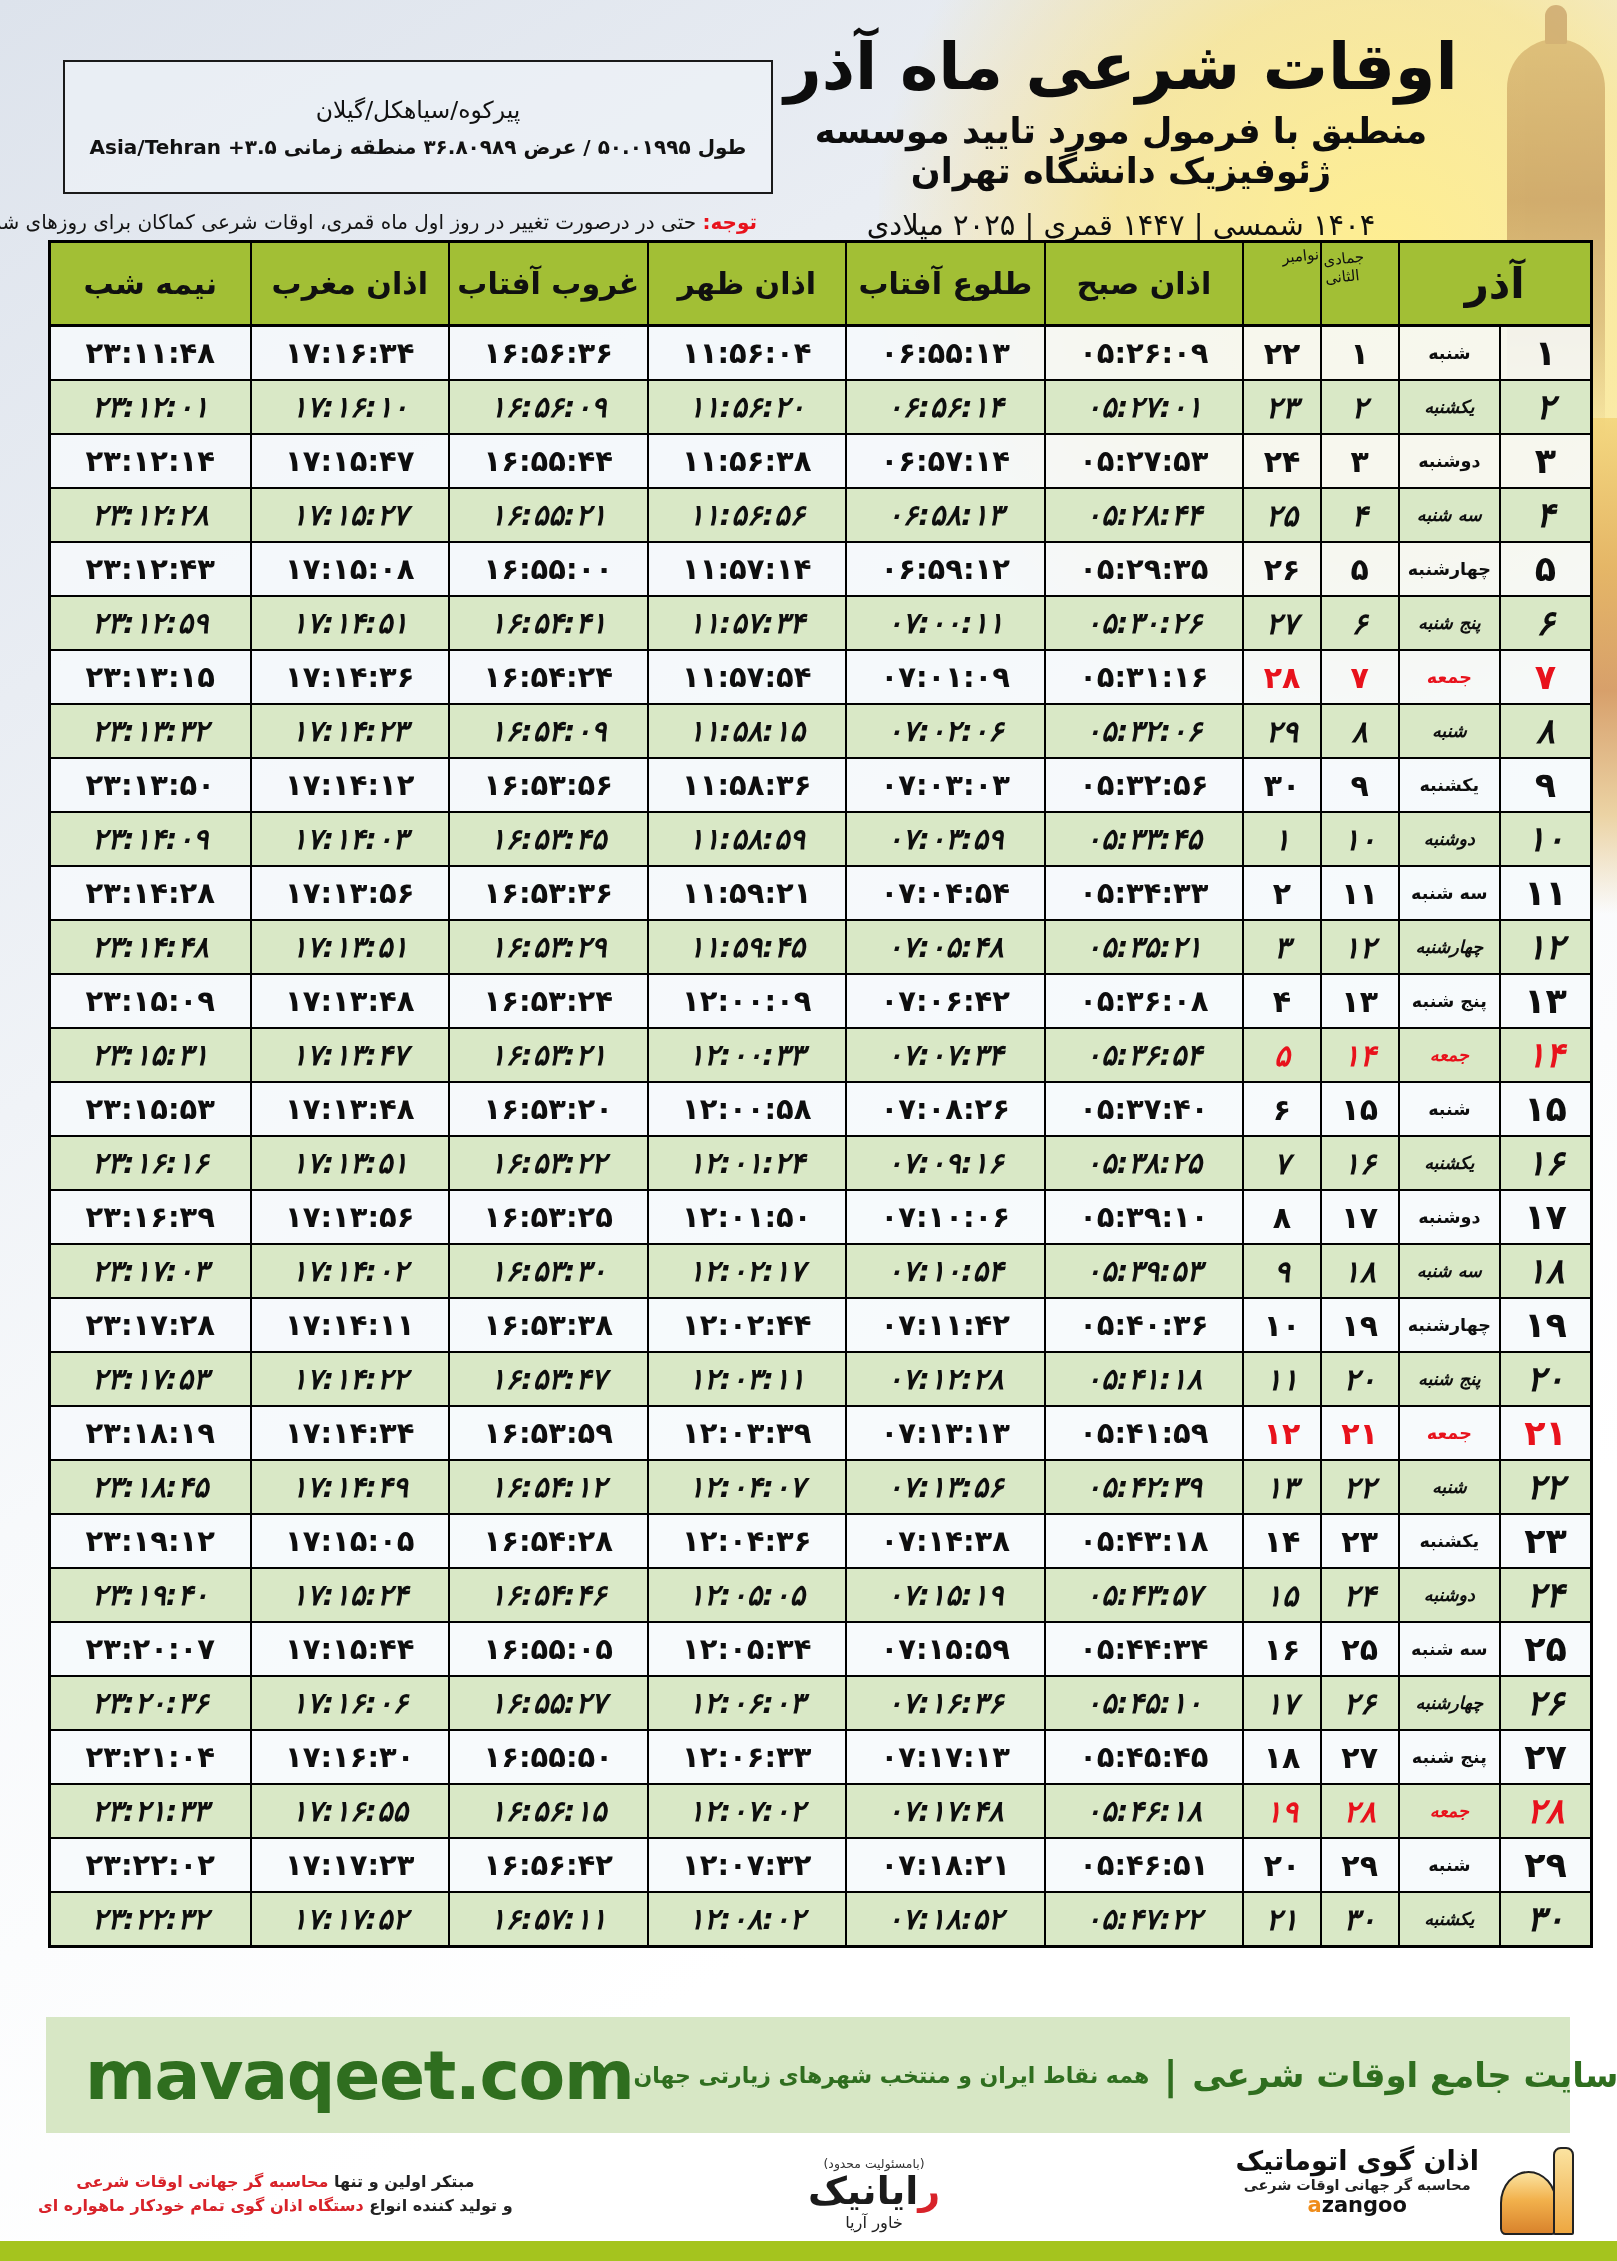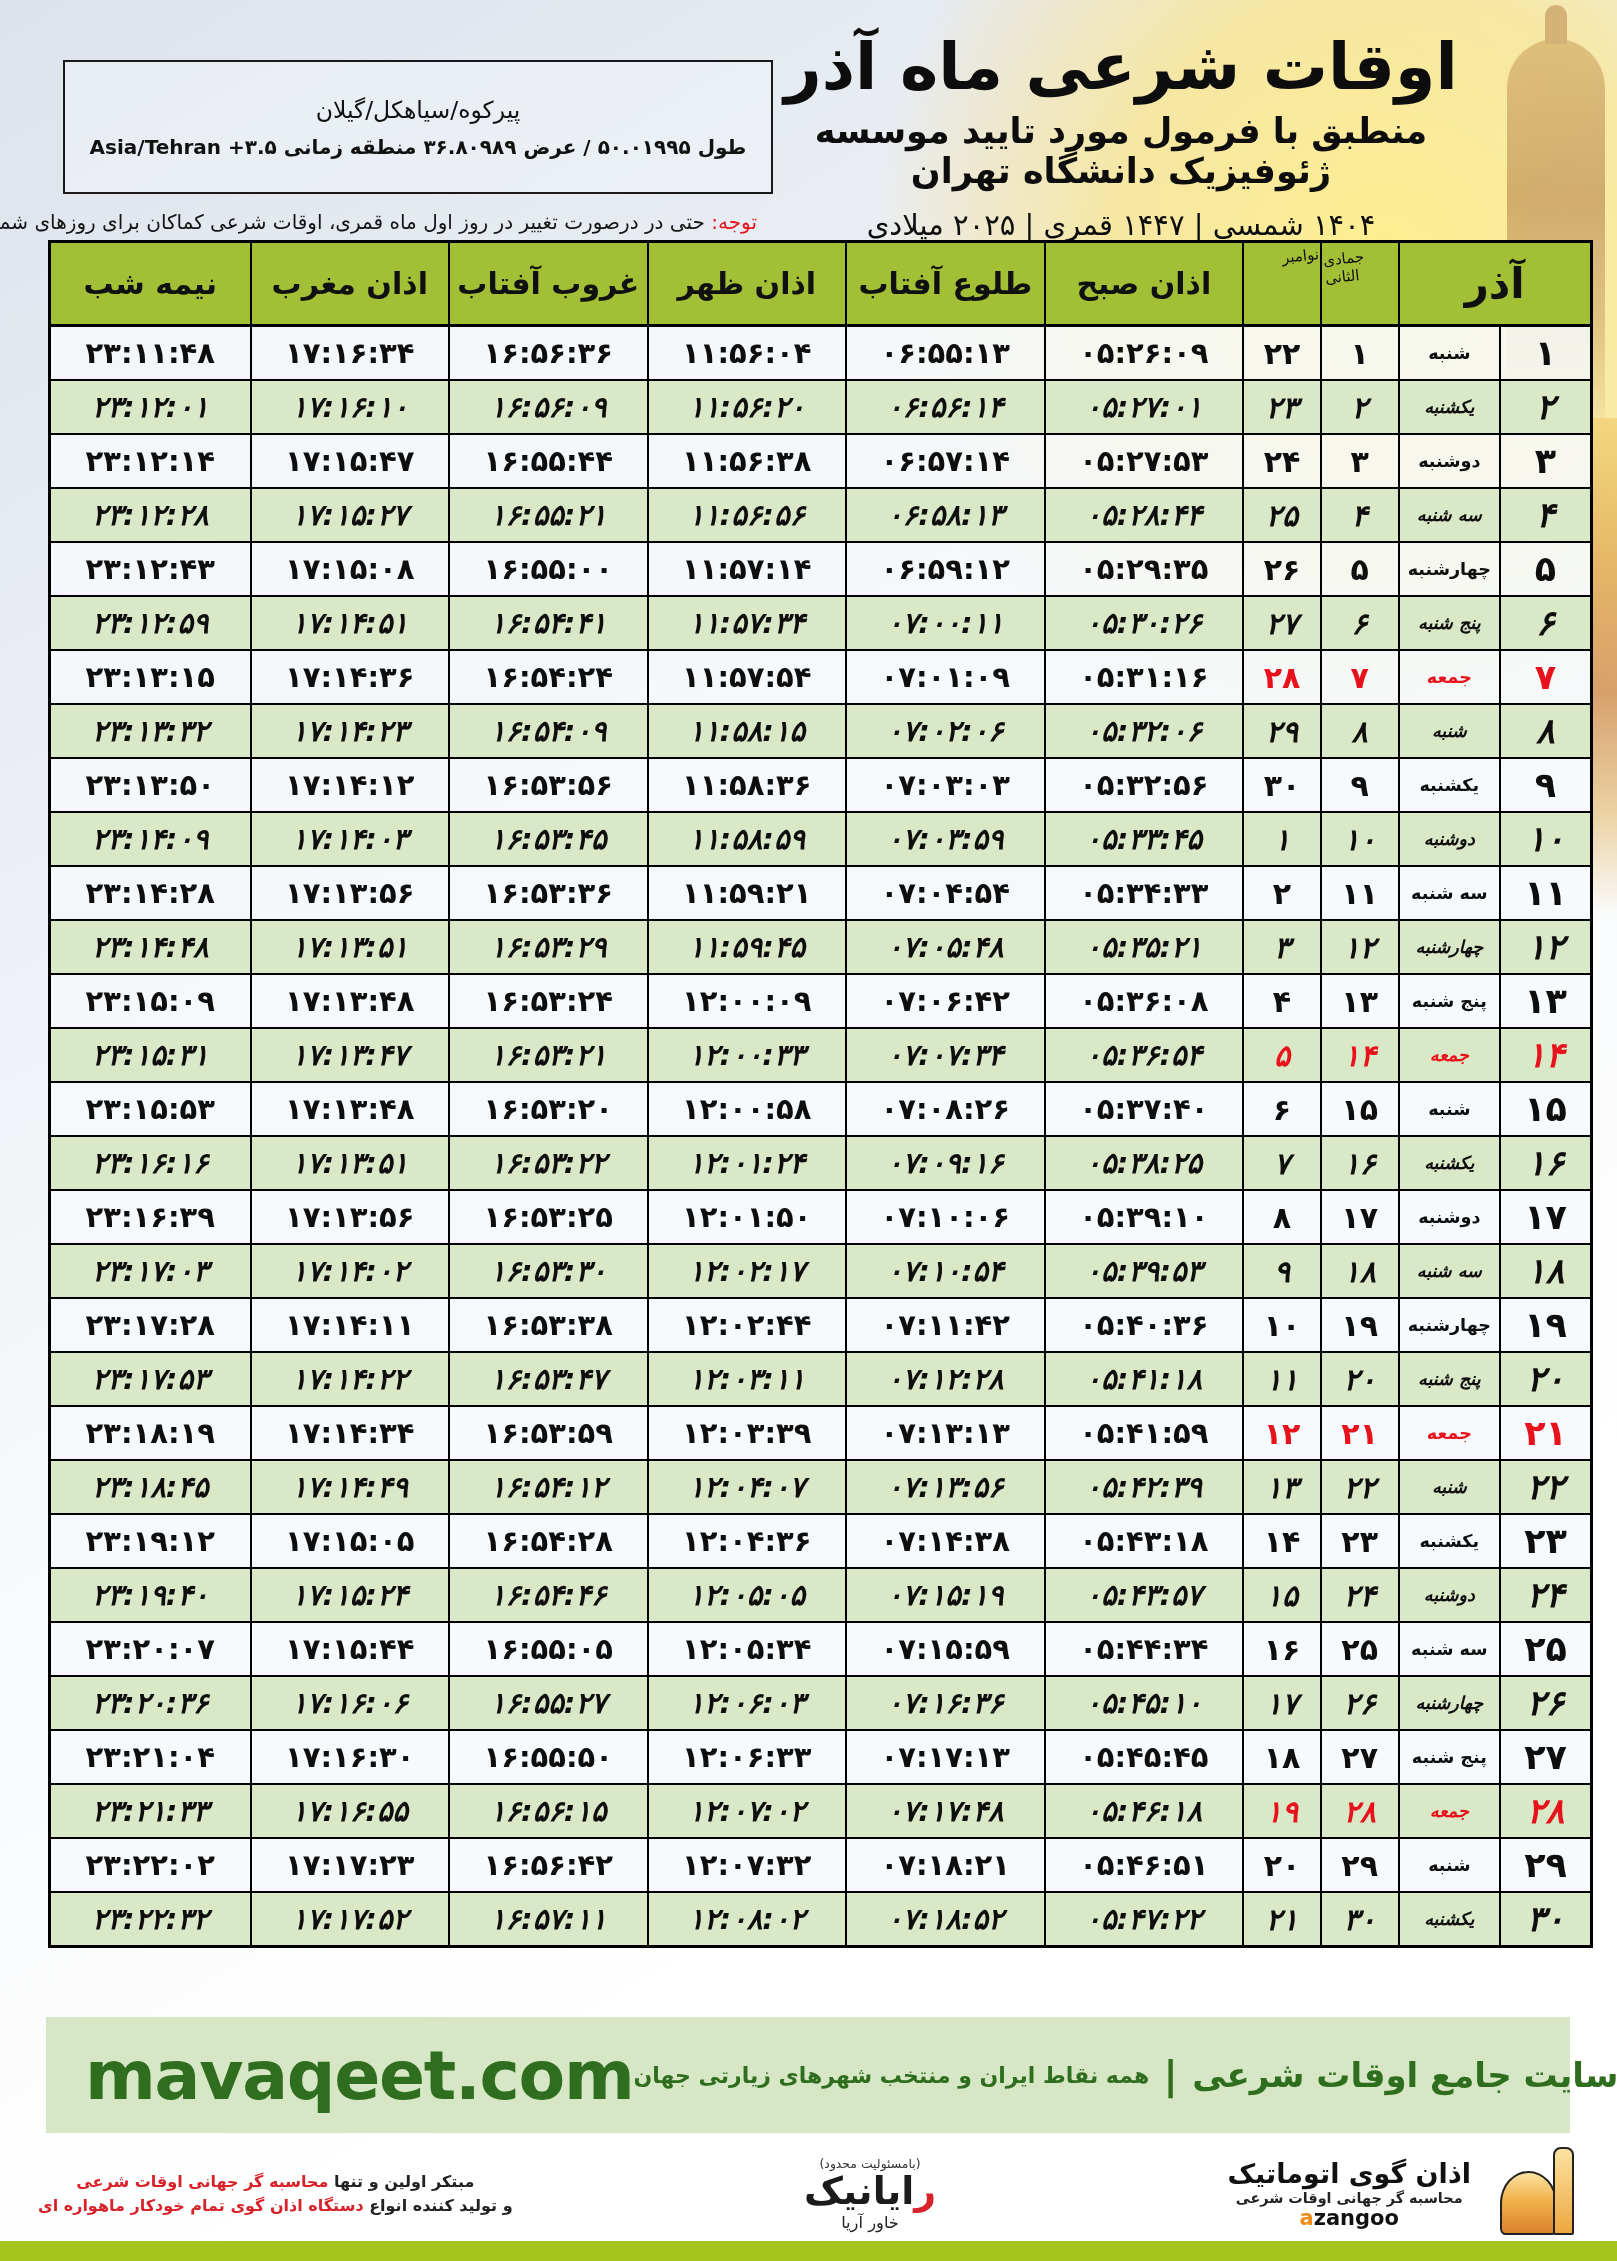--- a/index.html
+++ b/index.html
@@ -20,21 +20,21 @@
   .title-block h1{margin:0;font-size:65px;line-height:1.25;font-weight:bold;}
   .subtitle{font-size:35px;font-weight:bold;margin-top:3.9px;}
   .years{font-size:29px;margin-top:17px;}
   .info-box{position:absolute;left:64px;top:60px;width:706px;height:130px;border:2.6px solid #1a1a1a;
             background:rgba(238,242,247,.65);text-align:center;color:#111;
             display:flex;flex-direction:column;justify-content:center;}
   .city{font-size:39px;font-weight:bold;line-height:1.15;}
   .region{font-size:23.5px;margin-top:1.3px;}
   .coords{font-size:20px;font-weight:bold;margin-top:10.4px;direction:rtl;}
   .notice{position:absolute;right:860px;top:210px;width:816px;text-align:right;font-size:20px;color:#141414;white-space:nowrap;}
-  .notice-label{color:#e8121c;font-weight:normal;}
+  .notice-label{color:#e8121c;font-weight:bold;}
   
   .sheet{position:absolute;left:49px;top:240px;width:1539px;border:3.3px solid #000;direction:ltr;}
   .thead{display:grid;grid-template-columns:12.9% 12.9% 12.9% 12.9% 12.9% 12.9% 5.05% 5.05% 6.6% 5.9%;
          background:#a2bf35;border-bottom:3.9px solid #000;height:81px;}
   .thead .hc{display:flex;align-items:center;justify-content:center;font-weight:bold;font-size:30px;color:#101010;
              border-left:2px solid #000;position:relative;}
   .thead .hc:first-child{border-left:none;}
   .hc.hsmall{flex-direction:column;justify-content:space-between;font-size:15px;font-weight:normal;padding:3.9px 1.3px;}
   .hc.hsmall .top{align-self:flex-end;transform:rotate(-6deg);}
   .hc.hsmall .bottom{align-self:flex-start;}
@@ -66,21 +66,21 @@
   .phones{font-size:27px;font-weight:bold;color:#35353f;direction:ltr;}
   .web{font-family:"Liberation Serif","DejaVu Serif",serif;font-size:40px;color:#1c1c1c;}
   .maker{text-align:center;font-size:16px;font-weight:bold;direction:rtl;line-height:1.5;white-space:nowrap;}
   .maker .red{color:#d8232a;}
   .maker .black{color:#222;}
   .rayanik{text-align:center;direction:rtl;min-width:170px;}
   .ray-llc{font-size:12.4px;color:#333;}
   .ray-name{font-size:38px;font-weight:bold;color:#1b1b1b;line-height:1.1;}
   .ray-name .red{color:#d8232a;}
   .ray-sub{font-size:16.3px;color:#222;}
-  .azangoo{display:flex;align-items:center;gap:29px;direction:rtl;min-width:274px;}
+  .azangoo{display:flex;gap:21px;direction:rtl;min-width:274px;}
   .dome-icon{position:relative;width:78px;height:98px;}
   .dome-icon .dome{position:absolute;left:0;bottom:7.8px;width:53px;height:60px;border:2px solid #222;
                    background:linear-gradient(#fbe3a0,#f2b14c 45%,#d9832c);border-radius:50% 50% 10% 10%;}
   .dome-icon .minaret{position:absolute;right:3.9px;bottom:7.8px;width:17px;height:84px;border:2px solid #222;
                       background:linear-gradient(#fbe3a0,#eea740);border-radius:7.8px 7.8px 2px 2px;}
   .az-text{text-align:center;}
   .az-title{font-size:27px;font-weight:bold;color:#111;}
   .az-sub{font-size:14.4px;font-weight:bold;color:#222;margin-top:1.3px;}
   .az-latin{font-size:21px;font-weight:bold;color:#111;direction:ltr;}
   .az-latin .orange{color:#ef8c1a;}

